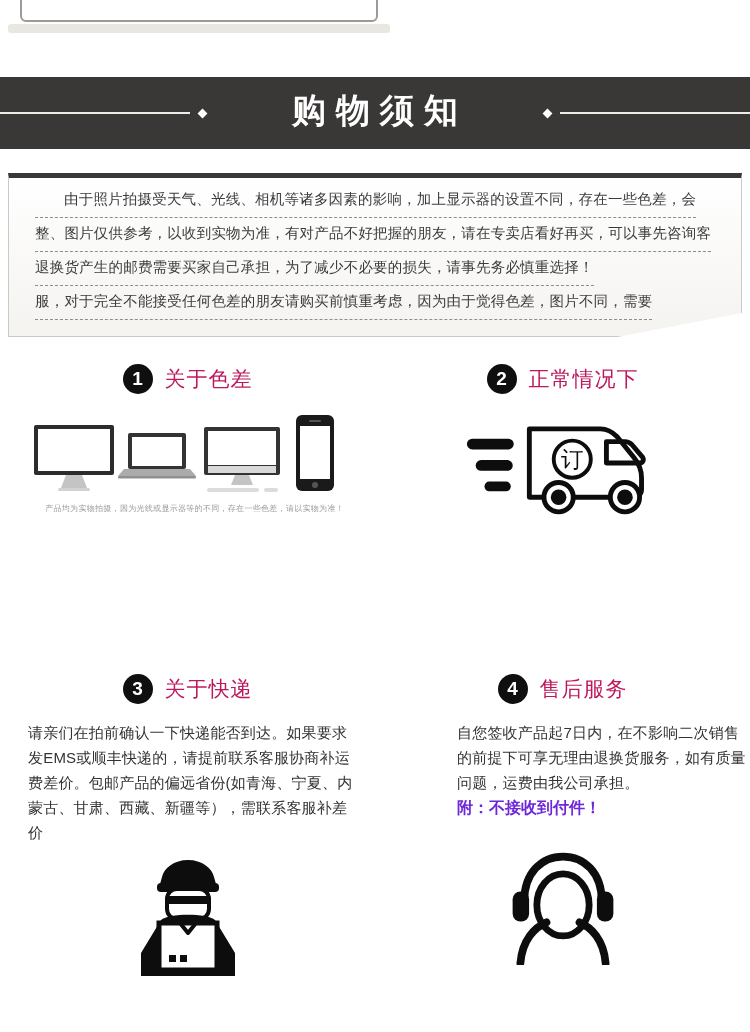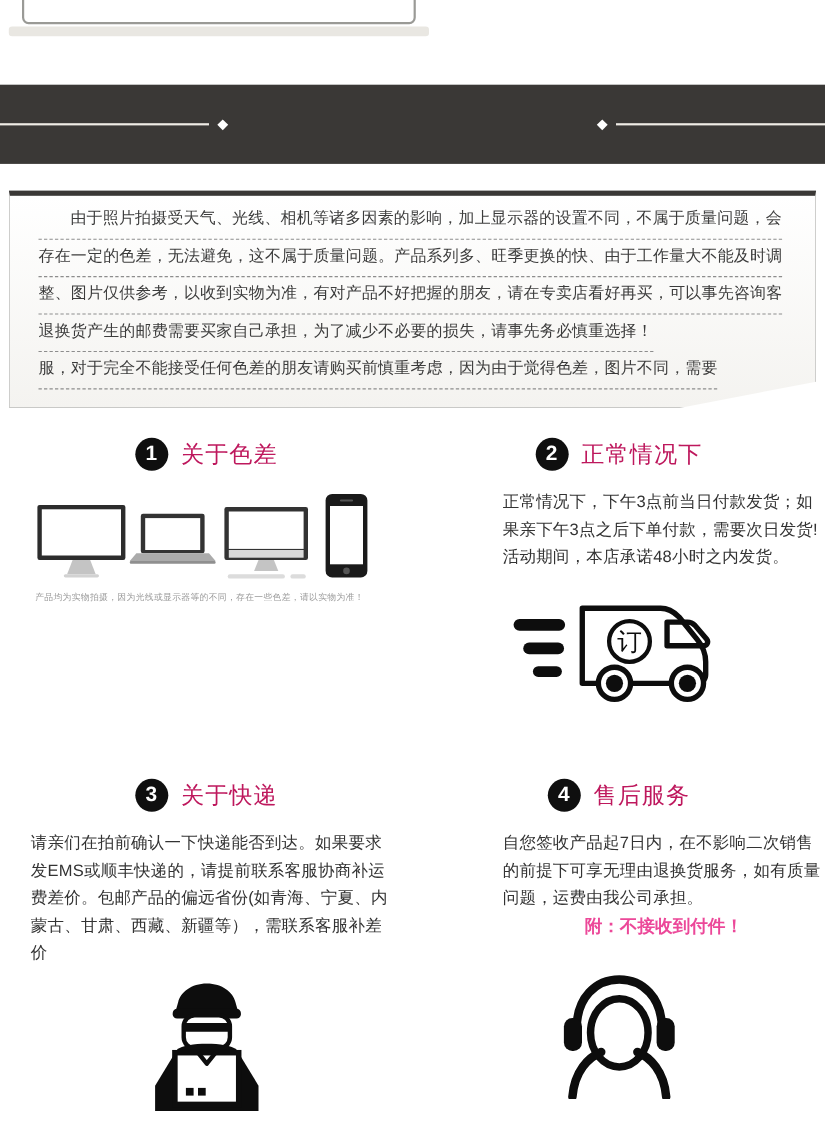--- a/index.html
+++ b/index.html
@@ -59,46 +59,46 @@
   .num-circle {
     width:30px; height:30px; border-radius:50%; background:#0f0f0f; color:#fff;
     font-weight:bold; font-size:19px; line-height:30px; text-align:center; flex:0 0 auto;
   }
   .sec-title { font-size:21px; font-weight:normal; color:#be185d; letter-spacing:1px; }
   .sec-body {
     margin-top:15px; font-size:15px; line-height:25px; color:#333; letter-spacing:0.2px;
   }
   .col1 .sec-body { margin-left:28px; width:330px; }
   .col2 .sec-body { margin-left:82px; width:292px; }
-  .red-note { margin-left:82px; margin-top:3px; font-size:16px; font-weight:bold; color:#ec4899;text-align:center; }
-  .devices-wrap { margin:18px 0 0 32px; width:312px; text-align:left; }
+  .red-note { margin-left:82px; margin-top:3px; font-size:16px; font-weight:bold; color:#6d28d9; }
+  .devices-wrap { margin:18px 0 0 32px; width:312px; text-align:right; }
   .devices-caption { margin-top:6px; font-size:8px; color:#9b9b9b; white-space:nowrap; letter-spacing:0.3px; }
   .truck-wrap { margin-top:20px; text-align:center; }
   .big-icon-wrap { margin-top:12px; text-align:center; }
   .big-icon-wrap.row2c2 { margin-top:22px; }
   svg { display:inline-block; vertical-align:top; }
 </style>
 </head>
 <body>
 
 <div class="top">
   <div class="top-box-shadow"></div>
   <div class="top-box"></div>
 </div>
 
 <div class="banner">
   <div class="deco-line left"></div>
   <div class="deco-dot left"></div>
+  <div class="banner-title">购物须知</div>
   <div class="deco-dot right"></div>
   <div class="deco-line right"></div>
 </div>
 
 <div class="notice">
-  <div class="notice-line indent">由于照片拍摄受天气、光线、相机等诸多因素的影响，加上显示器的设置不同，不属于质量问题，会</div>
-  <div class="notice-line">存在一定的色差，无法避免，这不属于质量问题。产品系列多、旺季更换的快、由于工作量大不能及时调</div>
+  <div class="notice-line indent">由于照片拍摄受天气、光线、相机等诸多因素的影响，加上显示器的设置不同，存在一些色差，会</div>
   <div class="notice-line">整、图片仅供参考，以收到实物为准，有对产品不好把握的朋友，请在专卖店看好再买，可以事先咨询客</div>
   <div class="notice-line">退换货产生的邮费需要买家自己承担，为了减少不必要的损失，请事先务必慎重选择！</div>
   <div class="notice-line">服，对于完全不能接受任何色差的朋友请购买前慎重考虑，因为由于觉得色差，图片不同，需要</div>
 </div>
 
 <div class="grid">
 
   <div class="cell col1">
     <div class="sec-header">
       <span class="num-circle">1</span>
@@ -131,21 +131,20 @@
       </svg>
       <div class="devices-caption">产品均为实物拍摄，因为光线或显示器等的不同，存在一些色差，请以实物为准！</div>
     </div>
   </div>
 
   <div class="cell col2">
     <div class="sec-header">
       <span class="num-circle">2</span>
       <span class="sec-title">正常情况下</span>
     </div>
-    <div class="sec-body">正常情况下，下午3点前当日付款发货；如果亲下午3点之后下单付款，需要次日发货! 活动期间，本店承诺48小时之内发货。</div>
     <div class="truck-wrap">
       <svg width="200" height="100" viewBox="0 0 205 102">
         <g stroke="#0d0d0d" stroke-width="5" fill="none" stroke-linejoin="round" stroke-linecap="round">
           <path d="M68 14 H141 c7 0 12 3 17 8 l17 21 c5 6 8 13 8 21 v12 c0 5 -4 8 -9 8 H68 Z"></path>
           <path d="M147 27 h19 c3 0 5 1 7 3 l11 13 c2 3 0 6 -3 6 h-34 Z"></path>
         </g>
 
         <circle cx="98" cy="84" r="15" fill="#fff" stroke="#0d0d0d" stroke-width="5"></circle>
         <circle cx="98" cy="84" r="8" fill="#0d0d0d"></circle>
         <circle cx="166" cy="84" r="15" fill="#fff" stroke="#0d0d0d" stroke-width="5"></circle>

